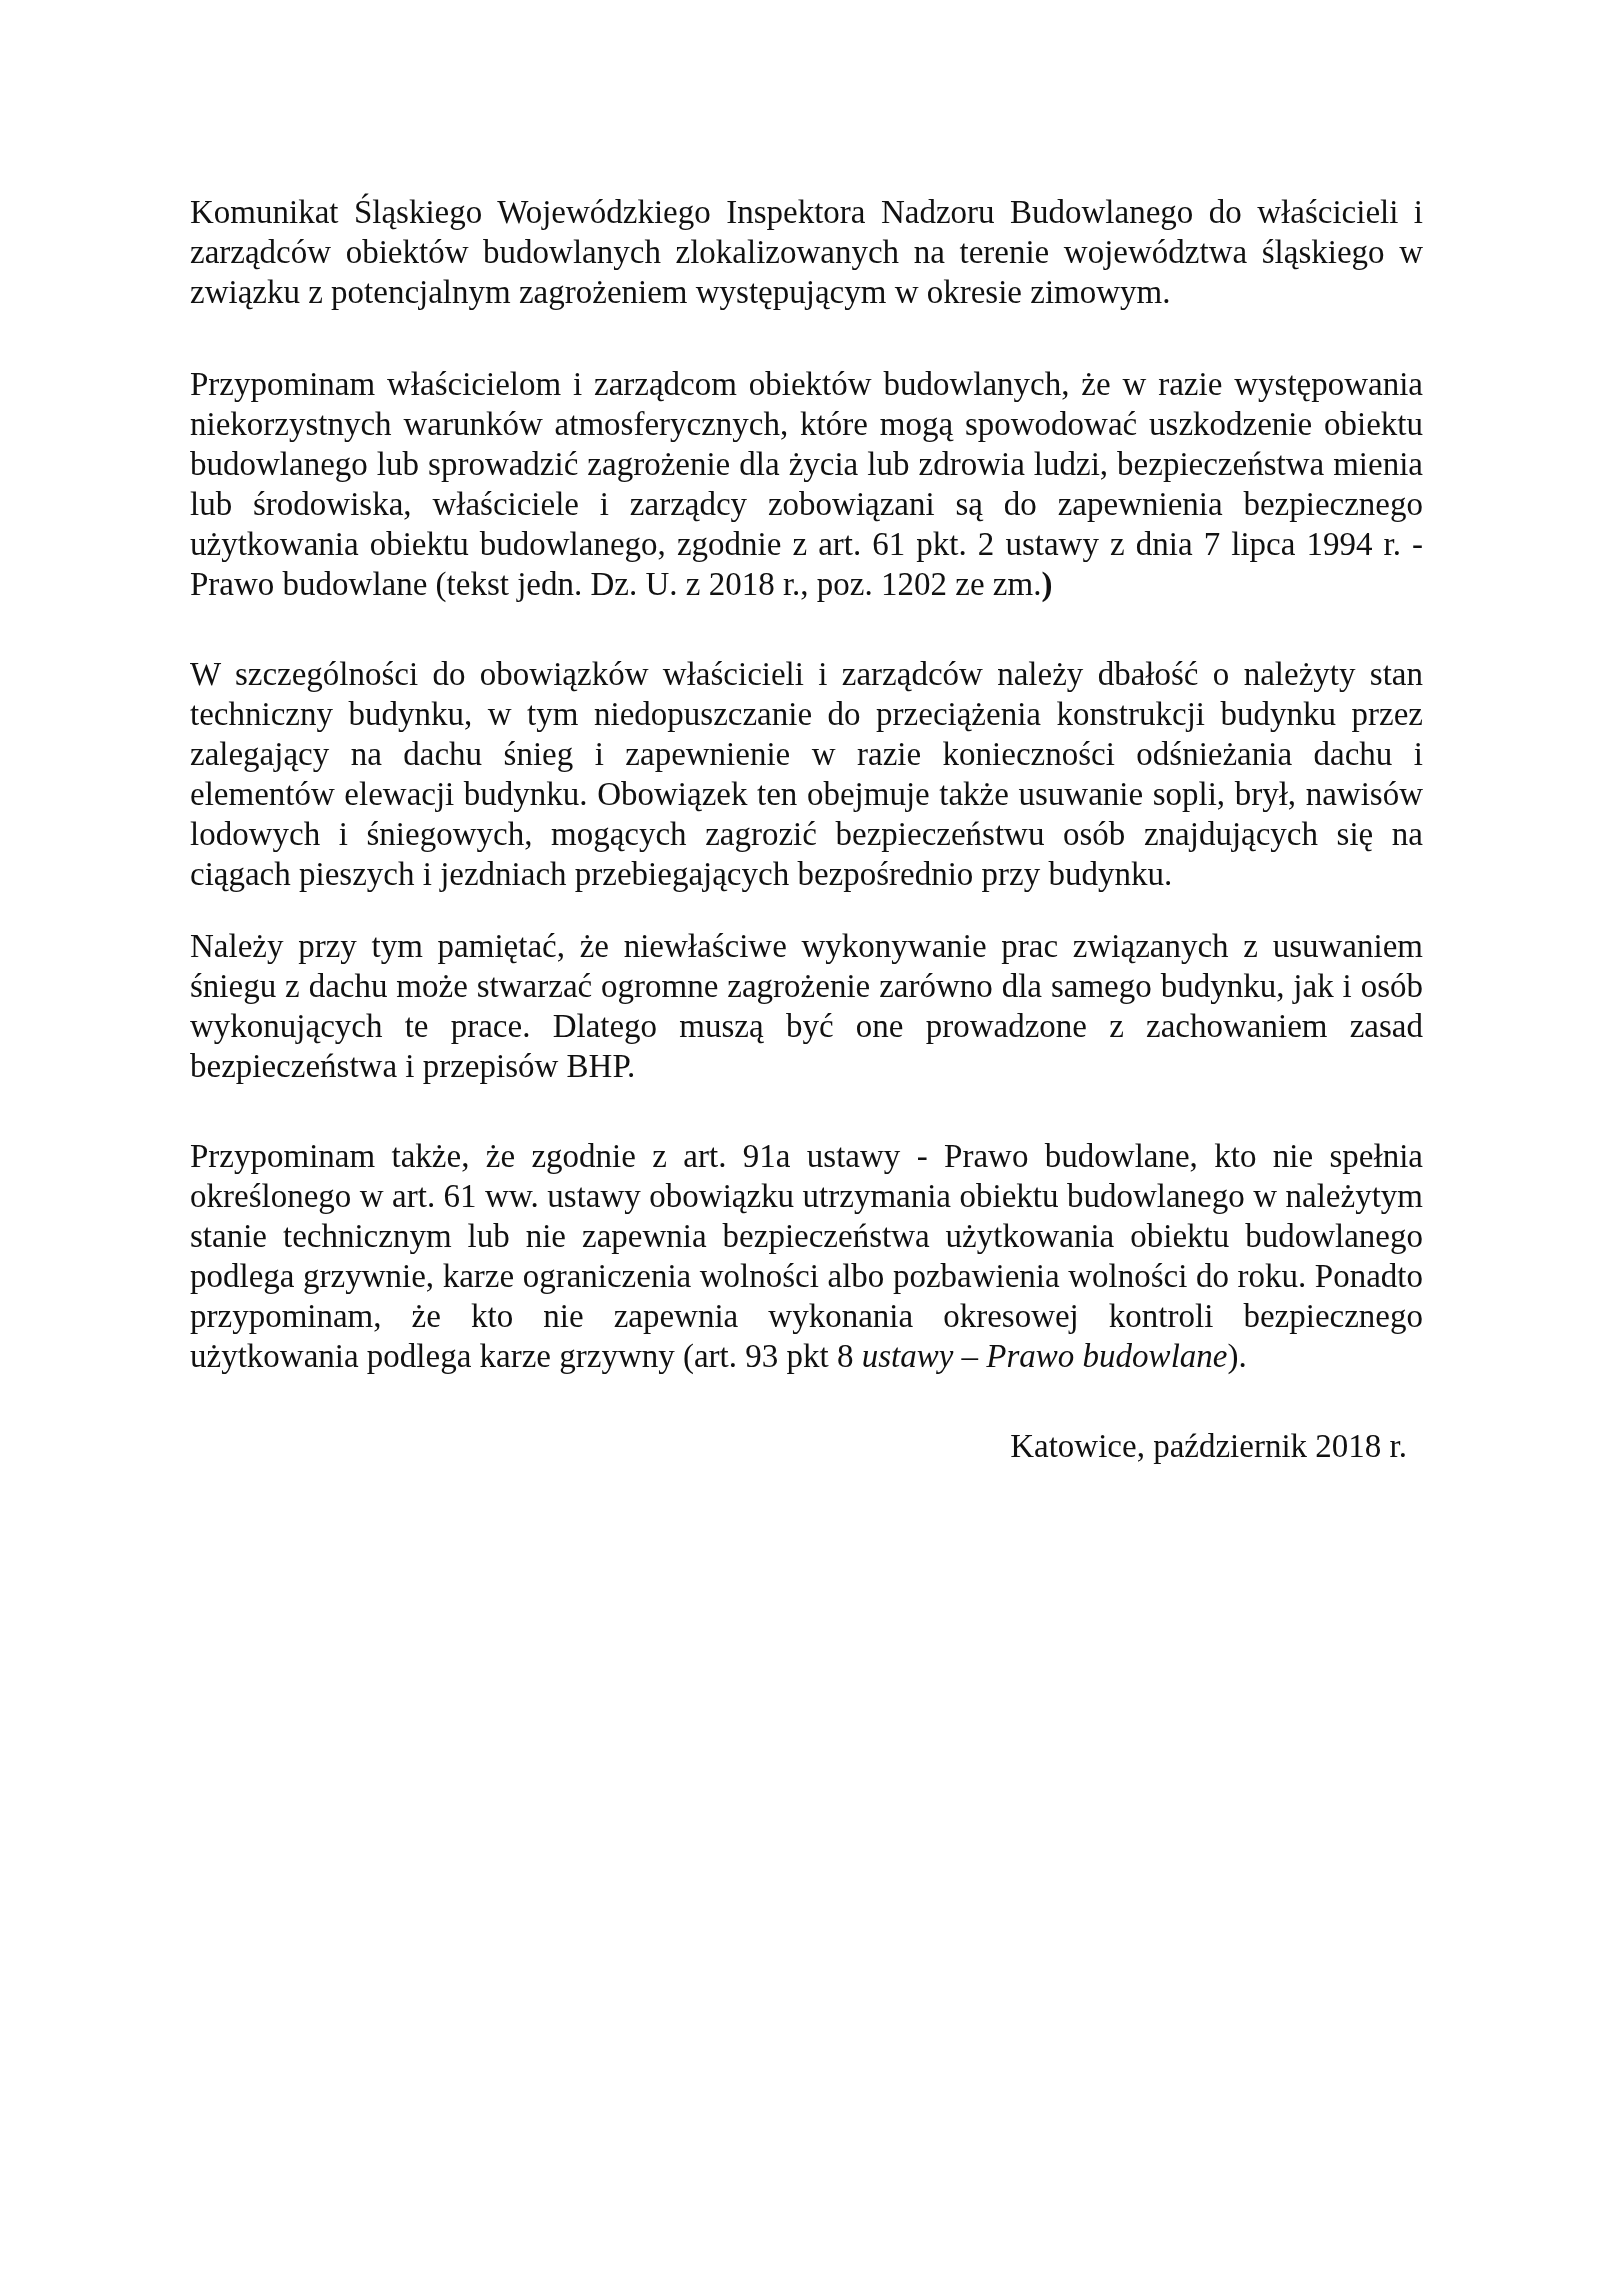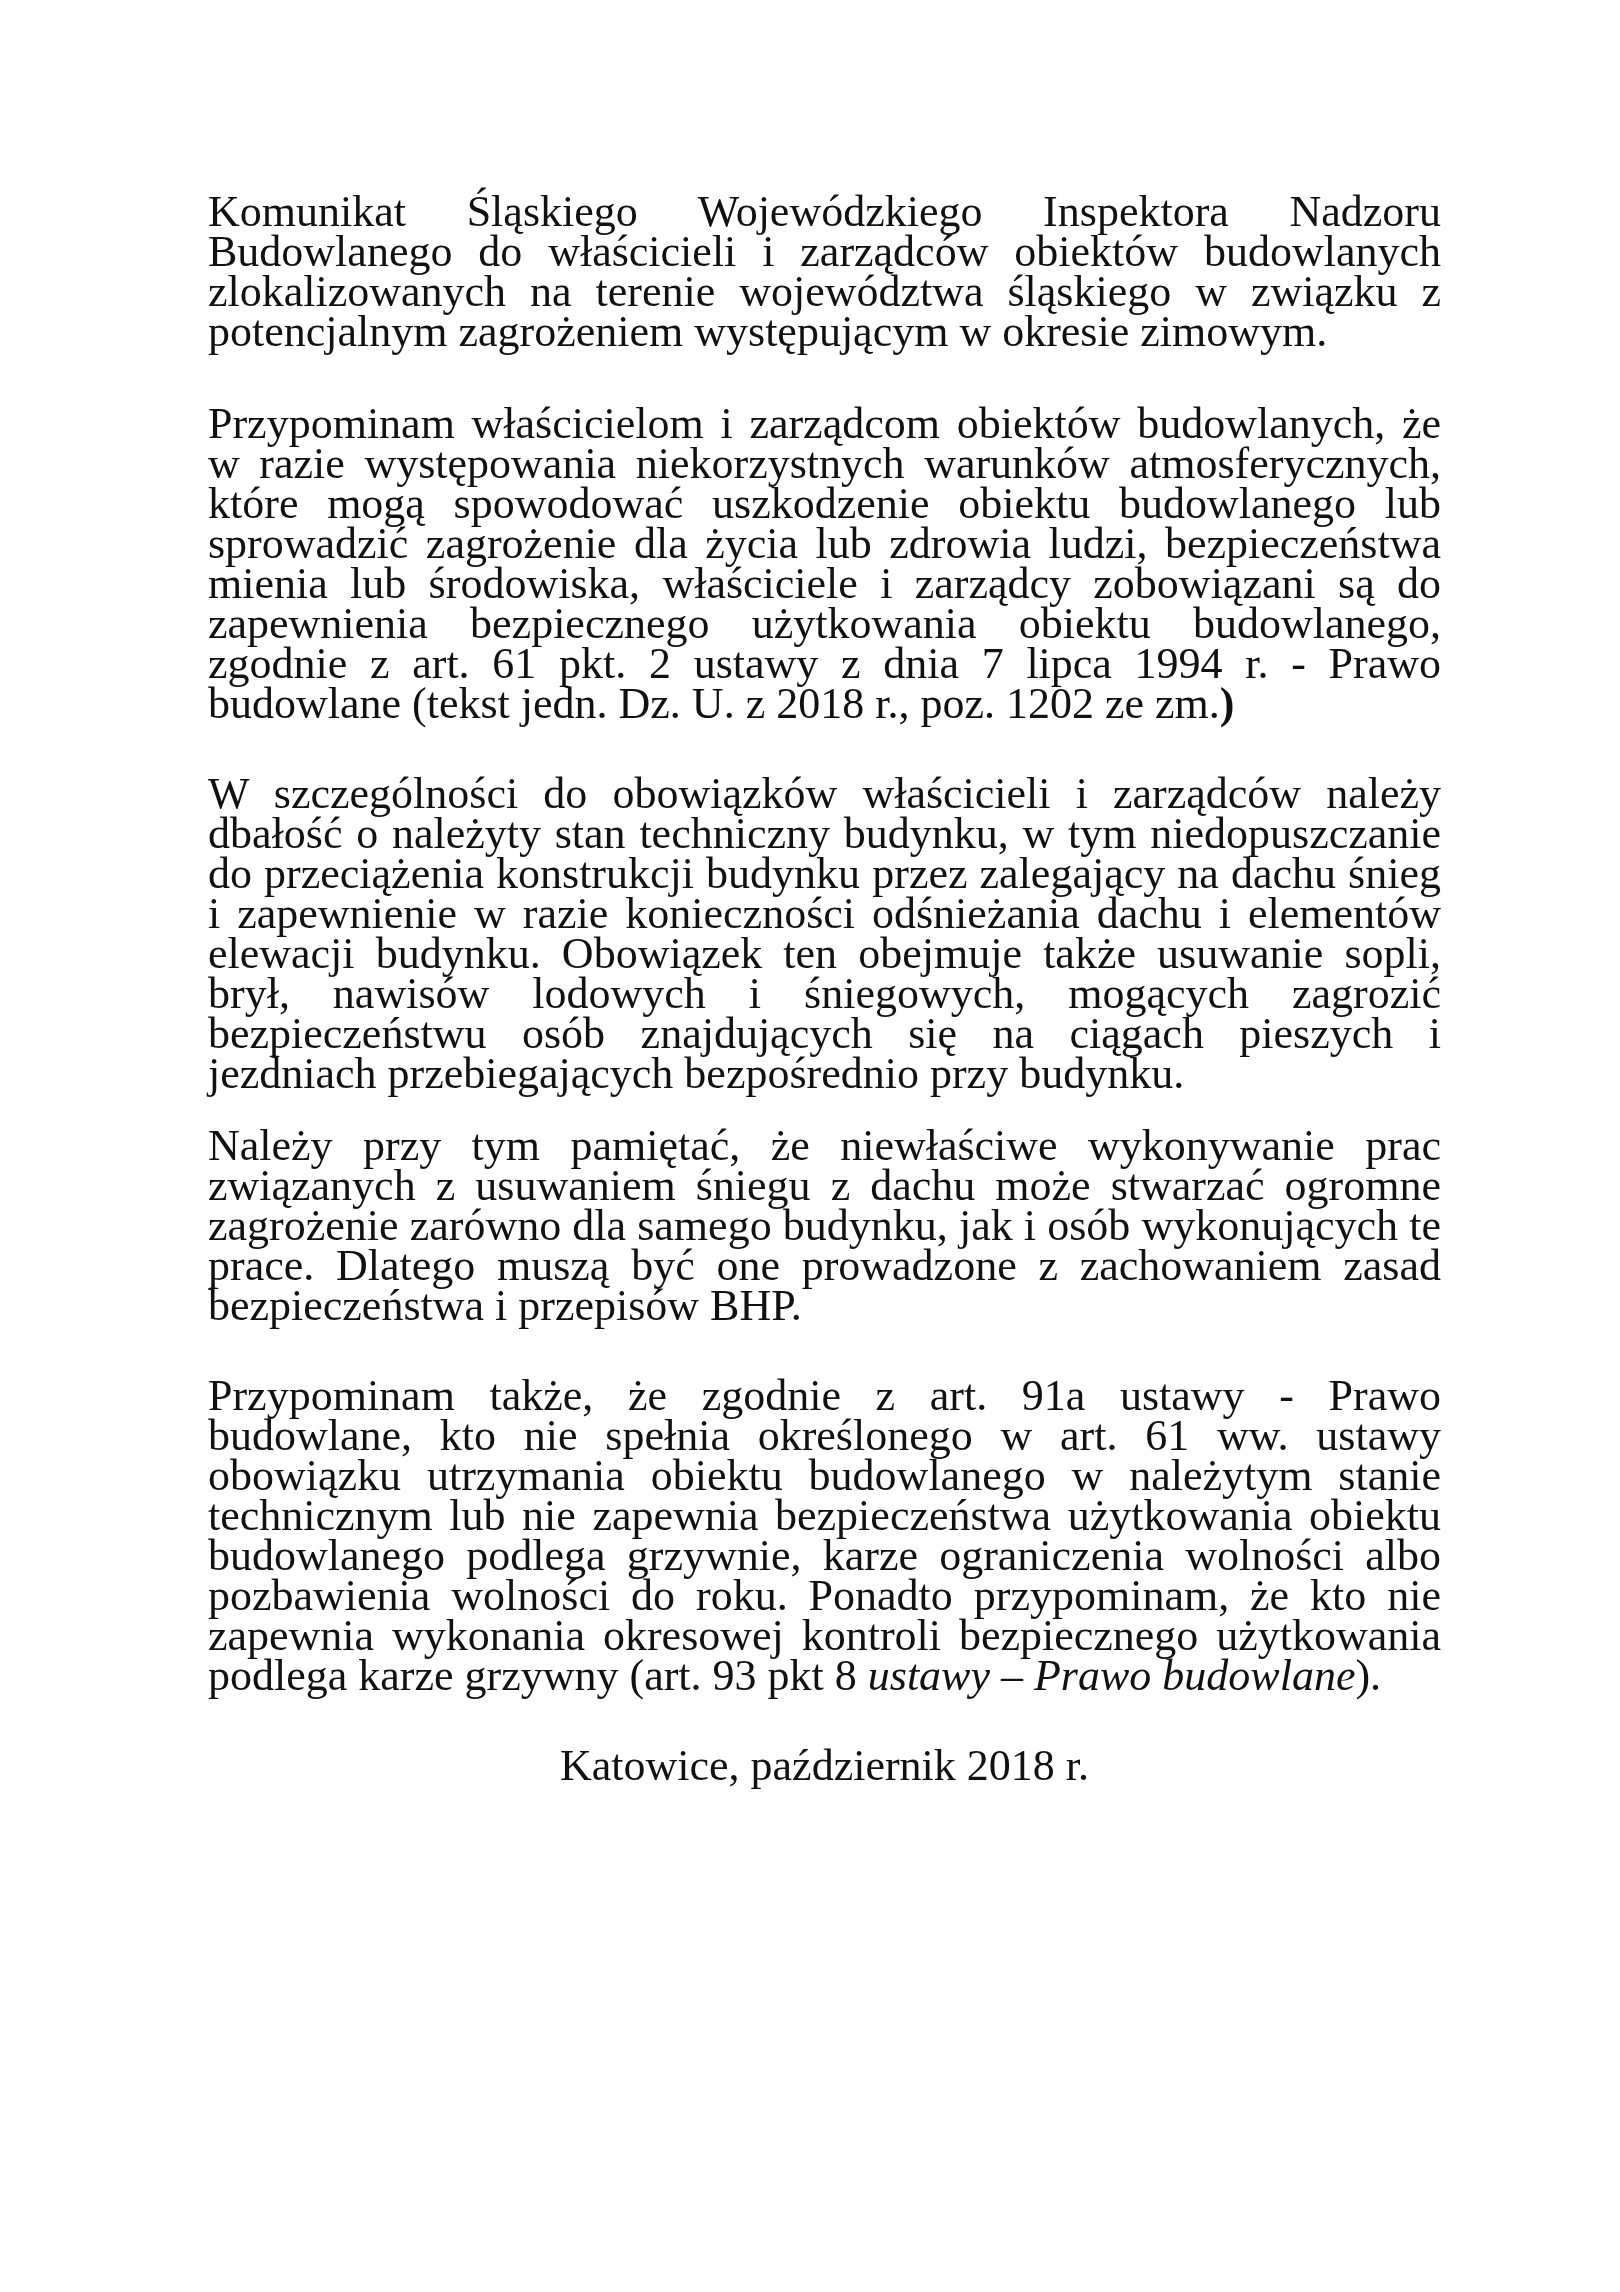--- a/index.html
+++ b/index.html
@@ -8,44 +8,44 @@
       background: #ffffff;
     }
     body {
       width: 1620px;
       height: 2293px;
       position: relative;
       overflow: hidden;
     }
     .page {
       position: absolute;
-      left: 208px;
+      left: 190px;
       top: 192px;
       width: 1233px;
       font-family: "Liberation Serif", "DejaVu Serif", serif;
-      font-size: 44px;
+      font-size: 33px;
       line-height: 40px;
       color: #111111;
     }
     .para {
       margin: 0;
       text-align: justify;
       text-align-last: left;
     }
     .p-intro { margin-bottom: 52px; }
     .p-2 { margin-bottom: 50px; }
     .p-3 { margin-bottom: 32px; }
     .p-4 { margin-bottom: 50px; }
     .p-5 { margin-bottom: 50px; }
     .p-6 { margin-bottom: 123px; }
     .bold-paren { font-weight: bold; }
     .ital { font-style: italic; }
     .signoff {
       margin: 16px;
-      text-align: center;
+      text-align: right;
     }
   </style>
 </head>
 <body>
 
 <div class="page">
 
   <p class="para p-intro">Komunikat Śląskiego Wojewódzkiego Inspektora Nadzoru Budowlanego do właścicieli i zarządców obiektów budowlanych zlokalizowanych na terenie województwa śląskiego w związku z potencjalnym zagrożeniem występującym w okresie zimowym.</p>
 
   <p class="para p-2"><span>Przypominam właścicielom i zarządcom obiektów budowlanych, że w razie występowania niekorzystnych warunków atmosferycznych, które mogą spowodować uszkodzenie obiektu budowlanego lub sprowadzić zagrożenie dla życia lub zdrowia ludzi, bezpieczeństwa mienia lub środowiska, właściciele i zarządcy zobowiązani są do zapewnienia bezpiecznego użytkowania obiektu budowlanego, zgodnie z art. 61 pkt. 2 ustawy z dnia 7 lipca 1994 r. - Prawo budowlane (tekst jedn. Dz. U. z 2018 r., poz. 1202 ze zm.</span><span class="bold-paren">)</span></p>

